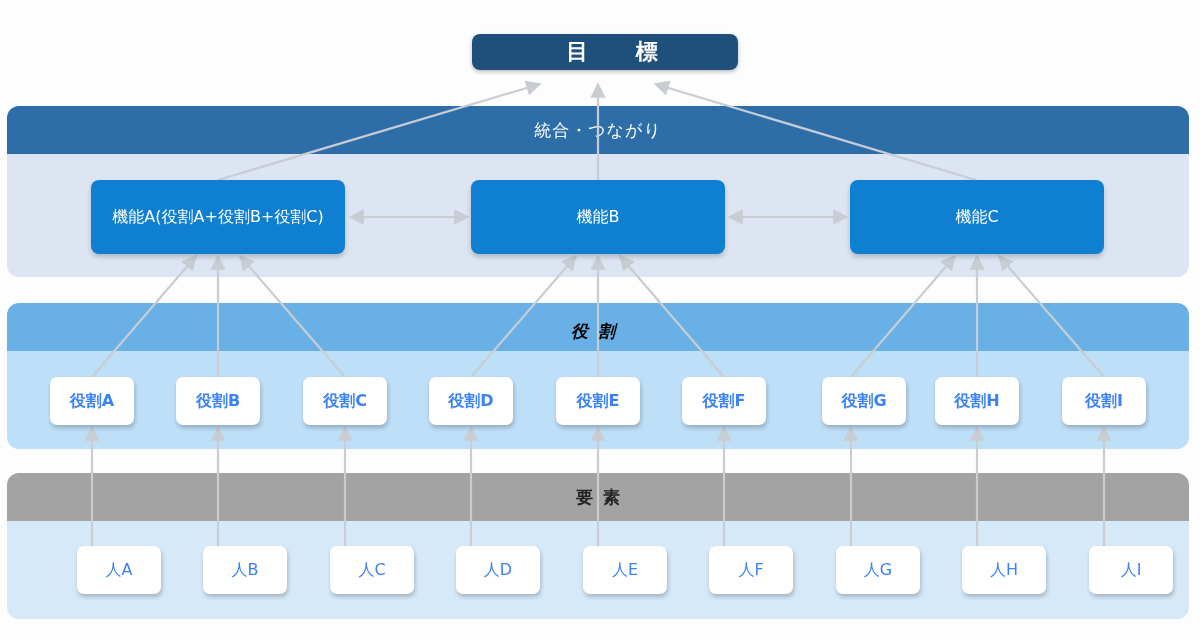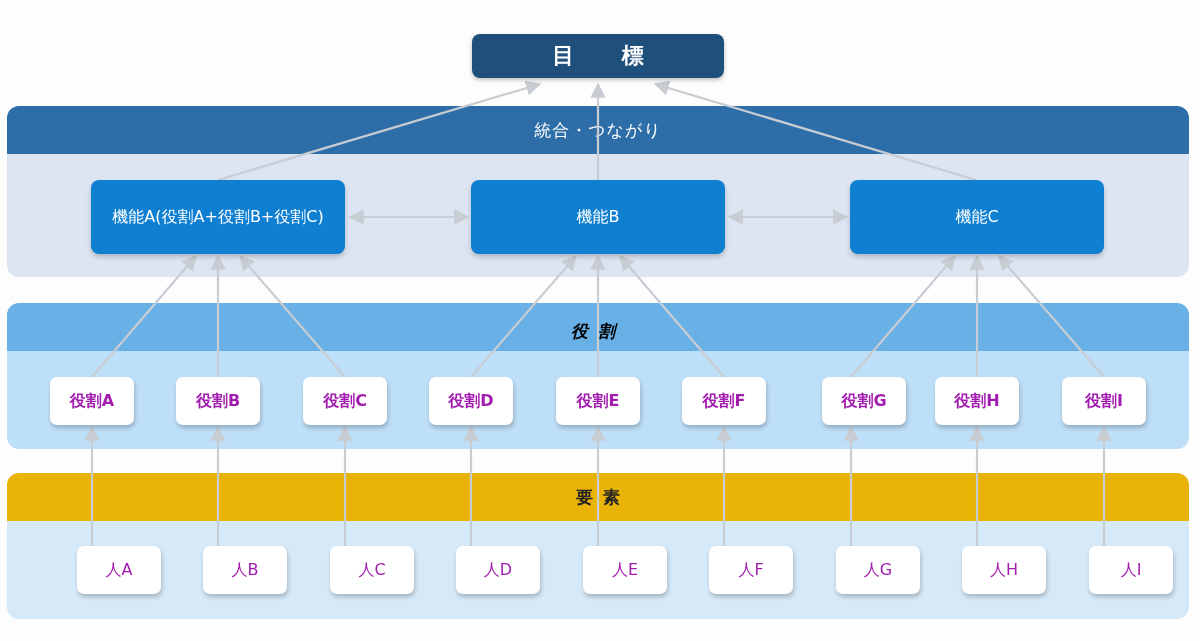--- a/index.html
+++ b/index.html
@@ -14,40 +14,41 @@
 
   #band1 { top: 106px; height: 171px; }
   #band1 .band-head { height: 48px; background: #2e6ea8; color: #fff; font-weight: normal; letter-spacing: 1px; }
   #band1 .band-body { top: 48px; background: #dde5f2; }
 
   #band2 { top: 303px; height: 146px; }
   #band2 .band-head { height: 56px; background: #68b0e6; color: #000000; letter-spacing: 10px; font-style: italic; }
   #band2 .band-body { top: 48px; background: #bedff8; }
 
   #band3 { top: 473px; height: 146px; }
-  #band3 .band-head { height: 48px; background: #eab308; color: #222; letter-spacing: 10px; padding-left: 10px; }
+  #band3 .band-head { height: 48px; background: #a3a3a3; color: #222; letter-spacing: 10px; padding-left: 10px; }
   #band3 .band-body { top: 48px; background: #d6e9f8; }
 
   .goal {
-    position: absolute; left: 472px; top: 34px; width: 252px; height: 44px;
+    position: absolute; left: 472px; top: 34px; width: 252px; height: 36px;
     background: #1f4f7b; color: #fff; border-radius: 8px;
     display: flex; align-items: center; justify-content: center;
     font-size: 22px; font-weight: bold; letter-spacing: 20px; text-indent: 20px;
     box-shadow: 0 2px 4px rgba(0,0,0,0.25);
+    padding-left: 14px;
   }
   .func {
     position: absolute; top: 180px; width: 254px; height: 74px;
     background: #0f7fd2; color: #fff; border-radius: 8px;
     display: flex; flex-direction: row; align-items: center; justify-content: center;
     font-size: 16px; line-height: 22px;
     box-shadow: 0 3px 5px rgba(0,0,0,0.2);
   }
   .node {
     position: absolute; width: 84px; height: 48px;
-    background: #fff; border-radius: 7px; color: #a21caf;
+    background: #fff; border-radius: 7px; color: #3b82f6;
     display: flex; align-items: center; justify-content: center;
     font-size: 16px; font-weight: bold;
     box-shadow: 1px 3px 4px rgba(0,0,0,0.22);
   }
   .role { top: 377px; }
   .person { top: 546px; font-weight: normal; margin-left: 27px; }
   svg.links { position: absolute; left: 0; top: 0; }
 </style>
 </head>
 <body>

